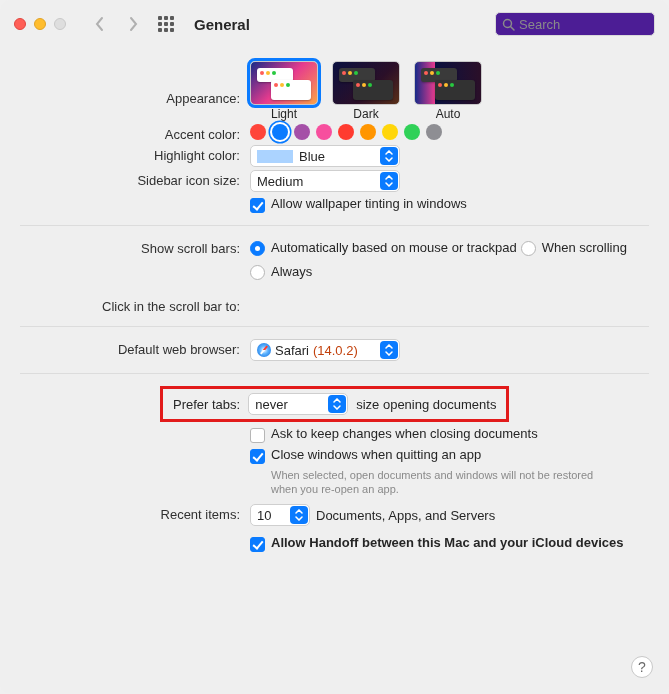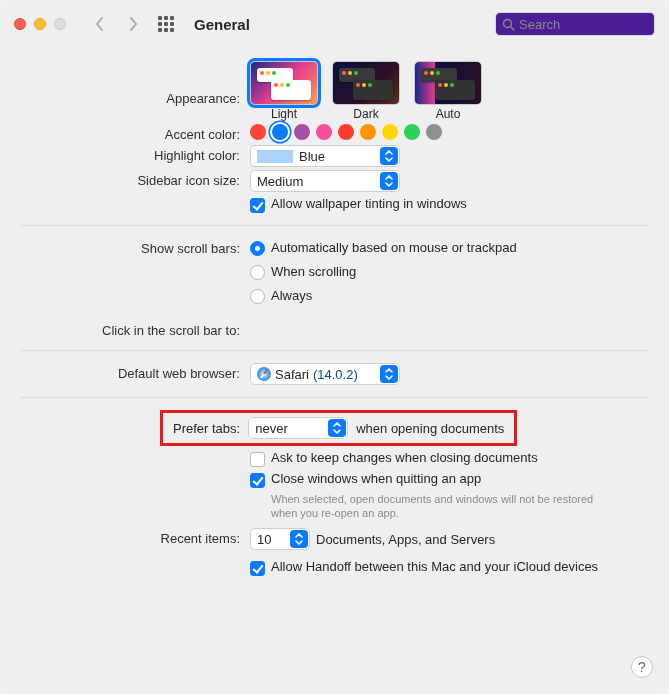--- a/index.html
+++ b/index.html
@@ -42,21 +42,21 @@
   padding:0 6px; gap:4px; color:#8a8a8a;
 }
 .search svg{ flex:none;}
 .content { padding: 10px 20px 20px; }
 .row { display:flex; align-items:flex-start; margin: 3px 0;}
 .label {
   width: 230px; text-align:right; padding-right:10px; padding-top:3px;
   font-size:13px; color:#303030;
 }
 .value { flex:1; display:flex; align-items:center; flex-wrap:wrap; gap:6px;}
-.value.col { flex-direction:column; align-items:flex-start; gap:4px;}
+.value.col { flex-direction:row; align-items:flex-start; gap:4px;}
 hr { border:none; border-top:1px solid #dcdcdc; margin:12px 0;}
 .appearance-thumbs { display:flex; gap:14px; }
 .thumb { display:flex; flex-direction:column; align-items:center; font-size:12px; gap:2px;}
 .thumb-img {
   width:68px; height:44px; border-radius:5px; position:relative; overflow:hidden;
   border:1px solid #c8c8c8;
 }
 .thumb.selected .thumb-img { outline:3px solid #0a7bff; outline-offset:0;}
 .thumb-img.light { background:linear-gradient(135deg,#172a88 0%,#e63b8e 50%,#fca245 100%);}
 .thumb-img.dark { background:linear-gradient(135deg,#0b1140 0%,#2b0f28 60%,#5a3018 100%);}
@@ -97,21 +97,21 @@
   border:solid #fff; border-width:0 2px 2px 0; transform:rotate(40deg);
 }
 .radio { display:flex; align-items:center; gap:6px; font-size:13px; line-height:20px;}
 .radio .r { width:15px; height:15px; border-radius:50%; border:1px solid #b6b6b6; background:#fff; position:relative;}
 .radio.sel .r { border-color:#0a7bff; background:#0a7bff;}
 .radio.sel .r::after{content:"";position:absolute;left:4px;top:4px;width:5px;height:5px;border-radius:50%;background:#fff;}
 .hint { font-size:11px; color:#8a8a8a; line-height:14px; margin-left:21px; max-width:350px;}
 .redbox { border:3px solid #e21b1b; padding:4px 10px; display:inline-flex; align-items:center; gap:8px; margin-left:-90px;}
 .safari-ico{width:14px;height:14px;border-radius:50%;background:radial-gradient(circle,#fff 0%,#5cb3ff 40%,#0a66d8 100%);position:relative;flex:none;}
 .safari-ico::after{content:"";position:absolute;left:6px;top:2px;width:2px;height:10px;background:linear-gradient(#ff3b30 50%,#fff 50%);transform:rotate(40deg);}
-.version{color:#0c4a6e;}
+.version{color:#c2410c;}
 .help{
   position:absolute; right:16px; bottom:16px; width:22px; height:22px; border-radius:50%;
   background:#fff; border:1px solid #c8c8c8; display:flex; align-items:center; justify-content:center;
   color:#6a6a6a; font-size:14px;
 }
 </style>
 </head>
 <body>
 
 <div class="window">
@@ -325,21 +325,21 @@
         <div class="redbox">
           <span>Prefer tabs:</span>
           <div class="select" style="width:100px;">
             <span>never</span>
             <span class="chev">
                 <svg width="8" height="12" viewBox="0 0 8 12">
                   <path d="M1 4 L4 1 L7 4 M1 8 L4 11 L7 8" stroke="#fff" stroke-width="1.5" fill="none" stroke-linecap="round"></path>
                 </svg>
               </span>
           </div>
-          <span>when opening documents</span>
+          <span>size opening documents</span>
         </div>
       </div>
     </div>
 
     <div class="row">
       <div class="label"></div>
       <div class="value">
         <label class="checkbox">
           <span class="box"></span>
             <span>Ask to keep changes when closing documents</span>
@@ -366,21 +366,21 @@
           <span class="chev">
               <svg width="8" height="12" viewBox="0 0 8 12">
                 <path d="M1 4 L4 1 L7 4 M1 8 L4 11 L7 8" stroke="#fff" stroke-width="1.5" fill="none" stroke-linecap="round"></path>
               </svg>
             </span>
         </div>
         <span>Documents, Apps, and Servers</span>
       </div>
     </div>
 
-    <div class="row" style="margin-top:8px;">
+    <div class="row" style="margin-top:8px;font-weight:bold;">
       <div class="label"></div>
       <div class="value">
         <label class="checkbox checked">
           <span class="box"></span>
             <span>Allow Handoff between this Mac and your iCloud devices</span>
         </label>
       </div>
     </div>
 
   </div>

